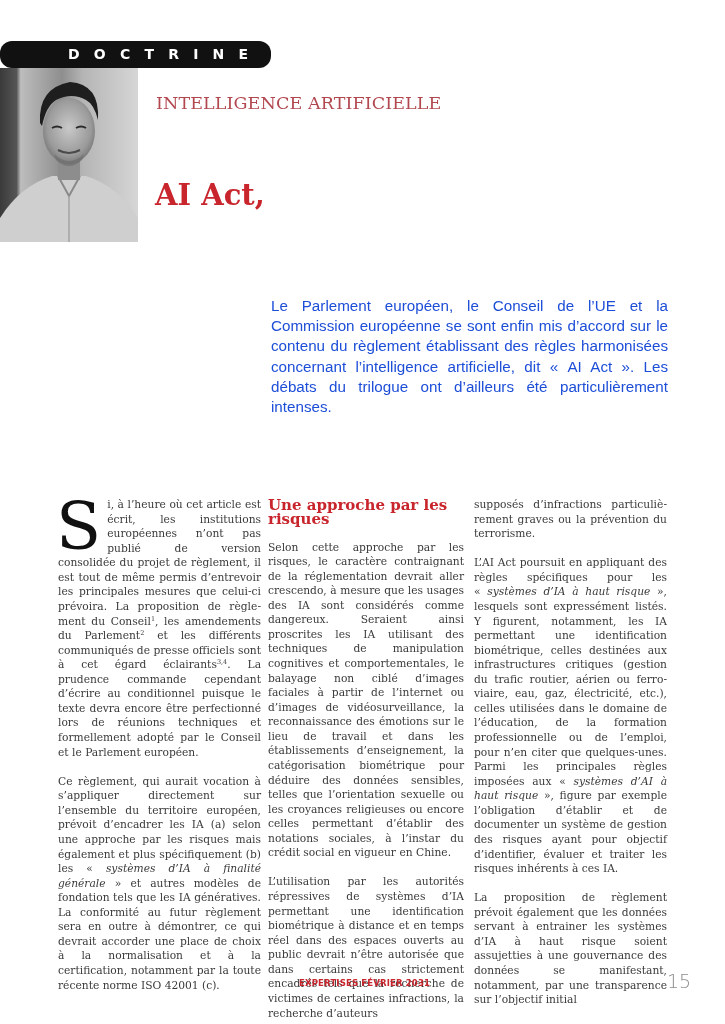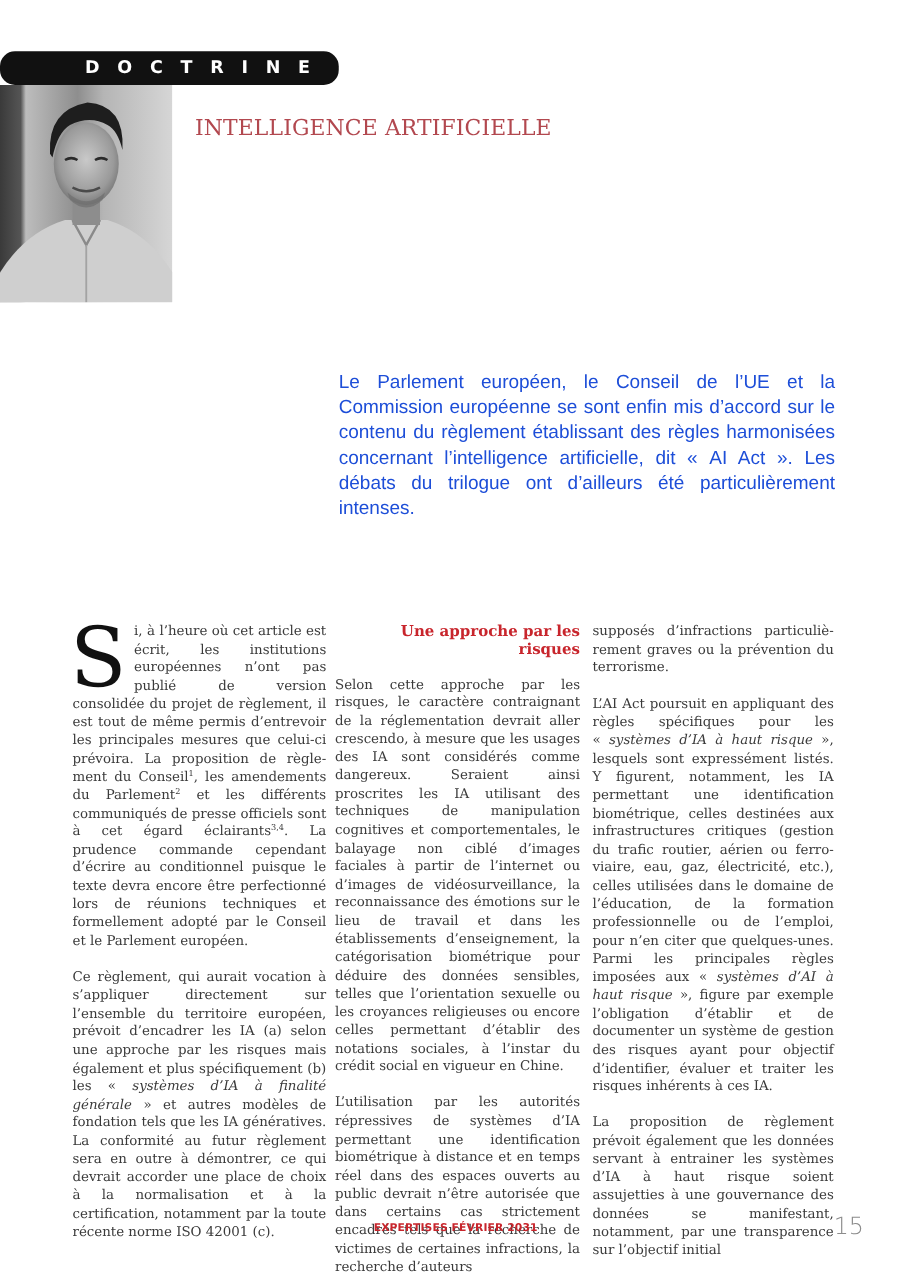--- a/index.html
+++ b/index.html
@@ -18,21 +18,21 @@
   .lead { position: absolute; left: 271px; top: 296px; width: 397px; margin: 0; font-family: Liberation Sans, sans-serif; font-size: 15.2px; line-height: 20.2px; color: #1d4ed8; text-align: justify; }
 
   .col { position: absolute; top: 498px; font-family: "DejaVu Serif", serif; font-size: 10.7px; line-height: 14.57px; color: #3a3a3a; text-align: justify; hyphens: manual; }
   .col p { margin: 0 0 14.57px 0; }
   .col p:last-child { margin-bottom: 0; }
   .col1 { left: 58px; width: 203px; }
   .col2 { left: 268px; width: 196px; }
   .col3 { left: 474px; width: 193px; }
 
   .dropcap { float: left; font-family: "DejaVu Serif", serif; font-size: 66px; line-height: 56px; margin: 1px 6px 0 -2px; color: #111111; }
-  .subhead { margin: 0 0 14.5px 0; font-family: "DejaVu Serif", serif; font-weight: bold; font-size: 12px; color: #c8252c; line-height: 14px; text-align: right; }
+  .subhead { margin: 0 0 14.5px 0; font-family: "DejaVu Serif", serif; font-weight: bold; font-size: 15px; color: #c8252c; line-height: 14px; text-align: left; }
   sup { font-size: 6.5px; line-height: 0; vertical-align: 4px; }
   em { font-style: italic; }
 
   .footer-magazine { position: absolute; left: 299px; top: 978px; font-family: "DejaVu Sans", sans-serif; font-weight: bold; font-size: 8.6px; color: #c8252c; letter-spacing: 0.1px; white-space: nowrap; }
   .page-number { position: absolute; left: 667px; top: 970px; font-family: "DejaVu Sans", sans-serif; font-size: 19px; color: #8c8c8c; font-weight: 300; }
 </style>
 </head>
 <body>
 
 <div class="section-band">
@@ -66,20 +66,21 @@
     <path d="M52 60 Q57 57 62 60" fill="none" stroke="#2a2a2a" stroke-width="2"></path>
     <path d="M76 60 Q81 57 86 60" fill="none" stroke="#2a2a2a" stroke-width="2"></path>
     <path d="M58 82 Q69 88 80 82" fill="none" stroke="#4a4a4a" stroke-width="2"></path>
     <path d="M54 86 Q69 100 84 86 L82 92 Q69 104 56 92 Z" fill="#6a6a6a" opacity="0.6"></path>
   </svg>
 </div>
 
 <div class="kicker">INTELLIGENCE ARTIFICIELLE</div>
 
 <h1 class="headline">
+  <span>AI Act,</span>
 </h1>
 
 <p class="lead">Le Parlement européen, le Conseil de l’UE et la Commission européenne se sont enfin mis d’accord sur le contenu du règlement établissant des règles harmonisées concernant l’intelligence artificielle, dit «&nbsp;AI Act&nbsp;». Les débats du trilogue ont d’ailleurs été particulièrement intenses.</p>
 
 <div class="col col1">
   <p><span class="dropcap">S</span><span>i, à l’heure où cet article est écrit, les institutions européennes n’ont pas publié de version consolidée du projet de règlement, il est tout de même permis d’entrevoir les principales mesures que celui-ci prévoira. La proposition de règle­ment du Conseil</span><sup>1</sup><span>, les amendements du Parlement</span><sup>2</sup><span> et les différents communiqués de presse officiels sont à cet égard éclairants</span><sup>3,4</sup><span>. La prudence commande cependant d’écrire au conditionnel puisque le texte devra encore être perfection­né lors de réunions techniques et formellement adopté par le Conseil et le Parlement européen.</span></p>
   <p><span>Ce règlement, qui aurait vocation à s’appliquer directement sur l’ensemble du territoire européen, prévoit d’encadrer les IA (a) selon une approche par les risques mais également et plus spécifiquement (b) les «&nbsp;</span><em>systèmes d’IA à finalité générale</em><span>&nbsp;» et autres modèles de fondation tels que les IA géné­ratives. La conformité au futur règlement sera en outre à démon­trer, ce qui devrait accorder une place de choix à la normalisation et à la certification, notamment par la toute récente norme ISO 42001 (c).</span></p>
 </div>
 
 <div class="col col2">

